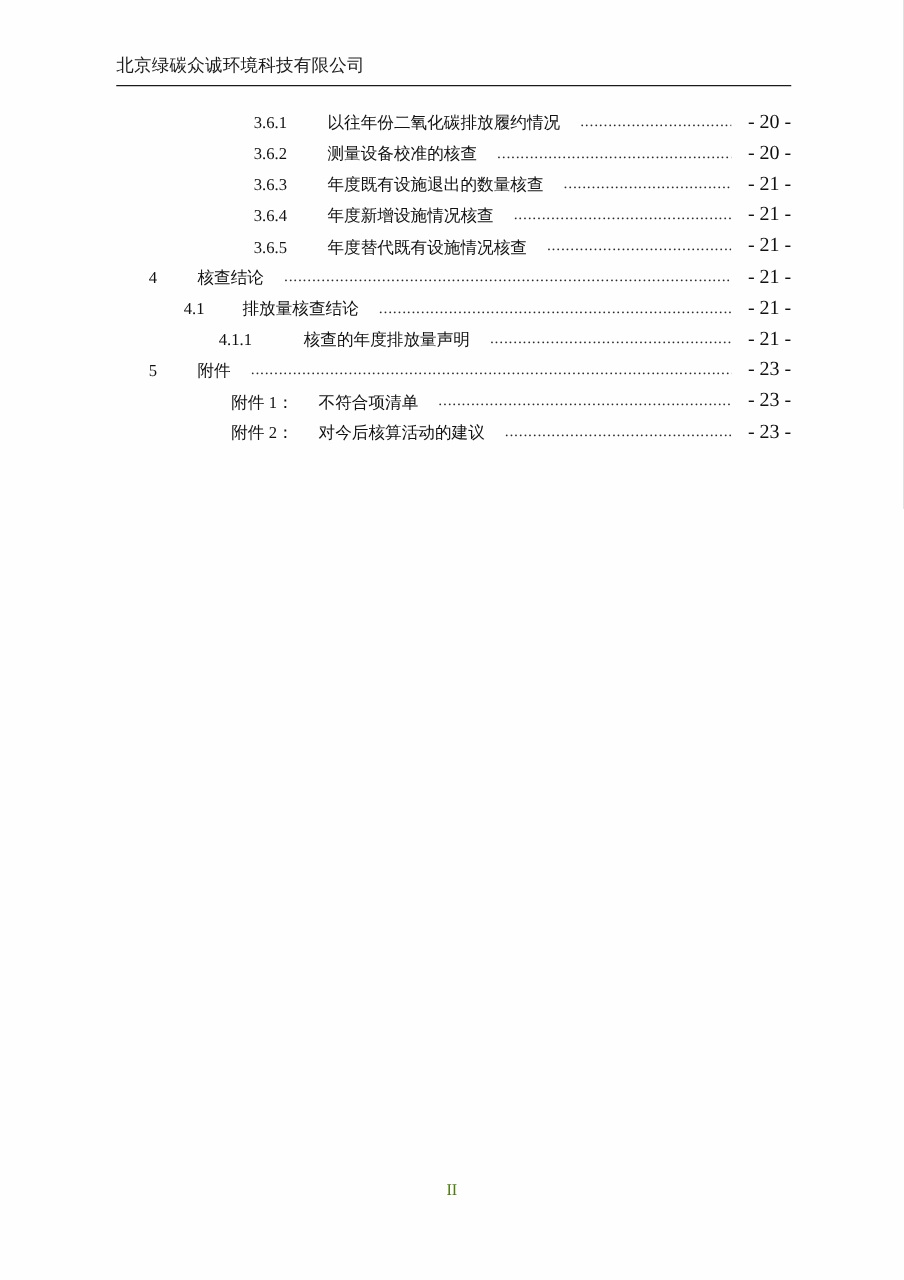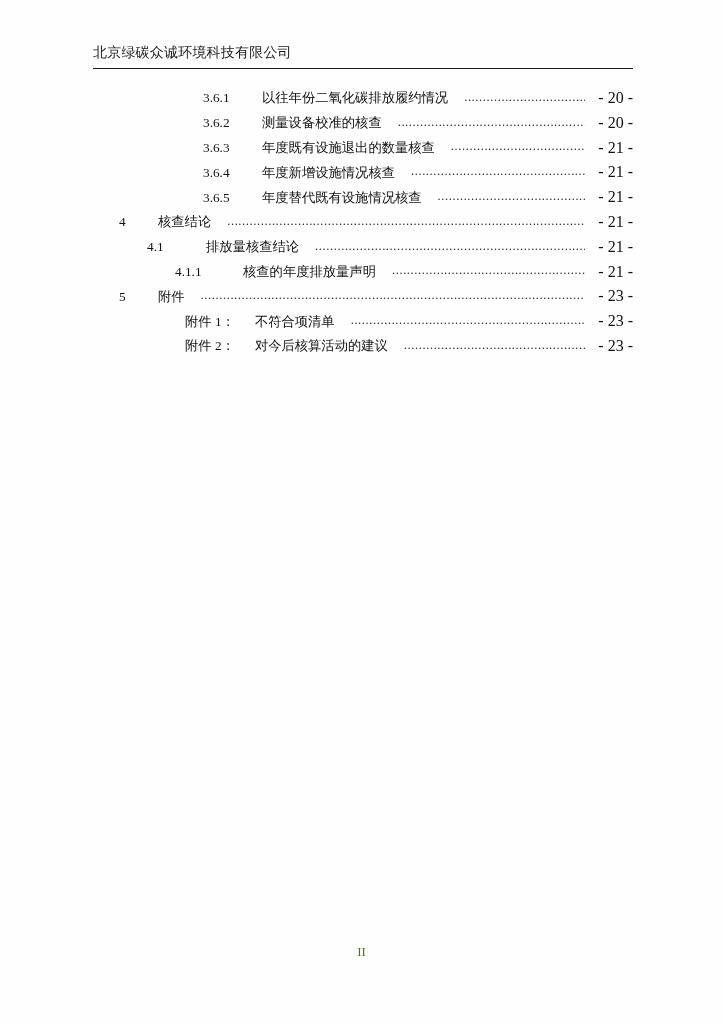--- a/index.html
+++ b/index.html
@@ -98,21 +98,21 @@
     flex: 0 0 auto;
     text-align: right;
     min-width: 34px;
     font-size: 16px;
   }
 
   
   .lvl1 { padding-left: 26px; }
   .lvl1 .toc-num { min-width: 16px; margin-right: 11px; }
   .lvl2 { padding-left: 54px; }
-  .lvl2 .toc-num { min-width: 24px; margin-right: 23px; }
+  .lvl2 .toc-num { min-width: 24px; margin-right: 11px; }
   .lvl3 { padding-left: 82px; }
   .lvl3 .toc-num { min-width: 34px; margin-right: 22px; }
   .lvl3b { padding-left: 110px; }
   .lvl3b .toc-num { min-width: 36px; margin-right: 11px; }
   .appx { padding-left: 76px; }
   .appx .toc-num { min-width: 0; margin-right: 8px; margin-left: 16px; }
 
   
   .footer {
     position: absolute;

